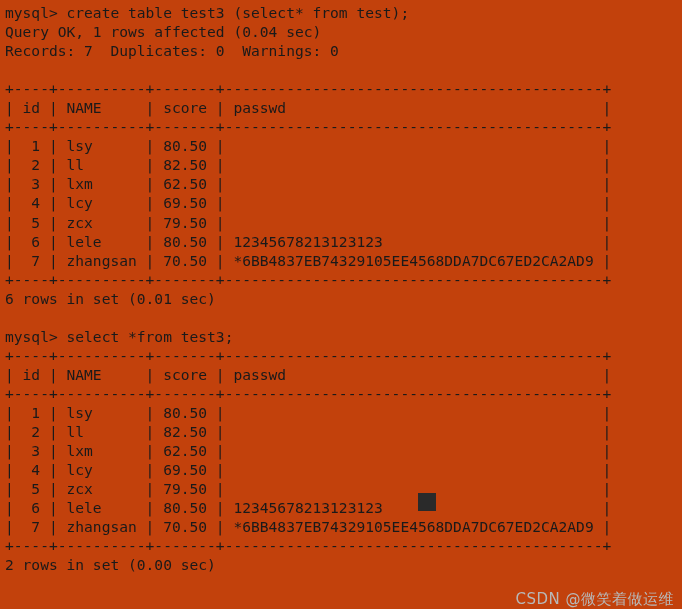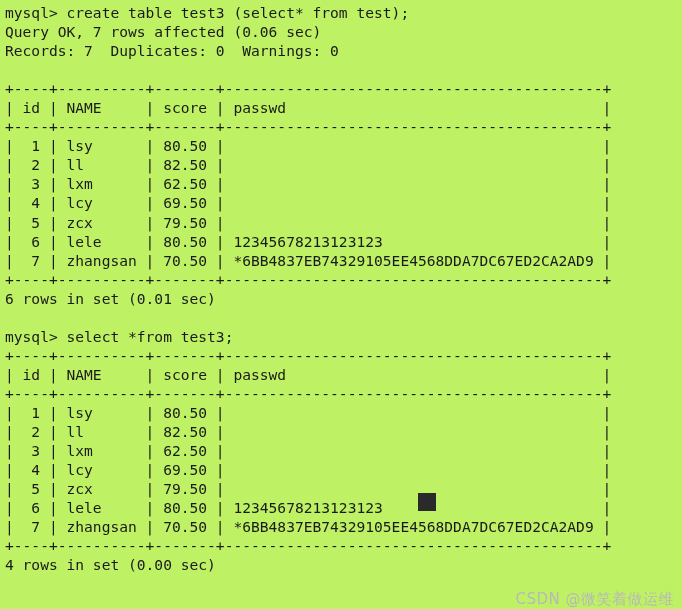--- a/index.html
+++ b/index.html
@@ -56,24 +56,24 @@
     font-family: "DejaVu Sans", "Liberation Sans", sans-serif;
     font-size: 15px;
     color: #b8b8b8;
     white-space: pre;
     letter-spacing: 0.5px;
   }
 </style>
 </head>
 <body>
 
-<div id="terminal" style="background: #bef264; color: rgb(26, 26, 26);">
+<div id="terminal" style="background: #c2410c; color: rgb(26, 26, 26);">
 
   <div class="line">mysql&gt; create table test3 (select* from test);</div>
-  <div class="line">Query OK, 7 rows affected (0.06 sec)</div>
+  <div class="line">Query OK, 1 rows affected (0.04 sec)</div>
   <div class="line">Records: 7  Duplicates: 0  Warnings: 0</div>
   <div class="line blank"></div>
   <div class="line">+----+----------+-------+-------------------------------------------+</div>
   <div class="line">| id | NAME     | score | passwd                                    |</div>
   <div class="line">+----+----------+-------+-------------------------------------------+</div>
   <div class="line">|  1 | lsy      | 80.50 |                                           |</div>
   <div class="line">|  2 | ll       | 82.50 |                                           |</div>
   <div class="line">|  3 | lxm      | 62.50 |                                           |</div>
   <div class="line">|  4 | lcy      | 69.50 |                                           |</div>
   <div class="line">|  5 | zcx      | 79.50 |                                           |</div>
@@ -87,18 +87,18 @@
   <div class="line">| id | NAME     | score | passwd                                    |</div>
   <div class="line">+----+----------+-------+-------------------------------------------+</div>
   <div class="line">|  1 | lsy      | 80.50 |                                           |</div>
   <div class="line">|  2 | ll       | 82.50 |                                           |</div>
   <div class="line">|  3 | lxm      | 62.50 |                                           |</div>
   <div class="line">|  4 | lcy      | 69.50 |                                           |</div>
   <div class="line">|  5 | zcx      | 79.50 |                                           |</div>
   <div class="line">|  6 | lele     | 80.50 | 12345678213123123                         |</div>
   <div class="line">|  7 | zhangsan | 70.50 | *6BB4837EB74329105EE4568DDA7DC67ED2CA2AD9 |</div>
   <div class="line">+----+----------+-------+-------------------------------------------+</div>
-  <div class="line">4 rows in set (0.00 sec)</div>
+  <div class="line">2 rows in set (0.00 sec)</div>
 
   <div id="cursor-block" style="left: 418px; top: 493px; width: 18px; height: 18px; background: rgb(42, 42, 42);"></div>
 </div>
 
 <div id="watermark" style="color: rgb(184, 184, 184);">CSDN @微笑着做运维</div>
 
 </body></html>

